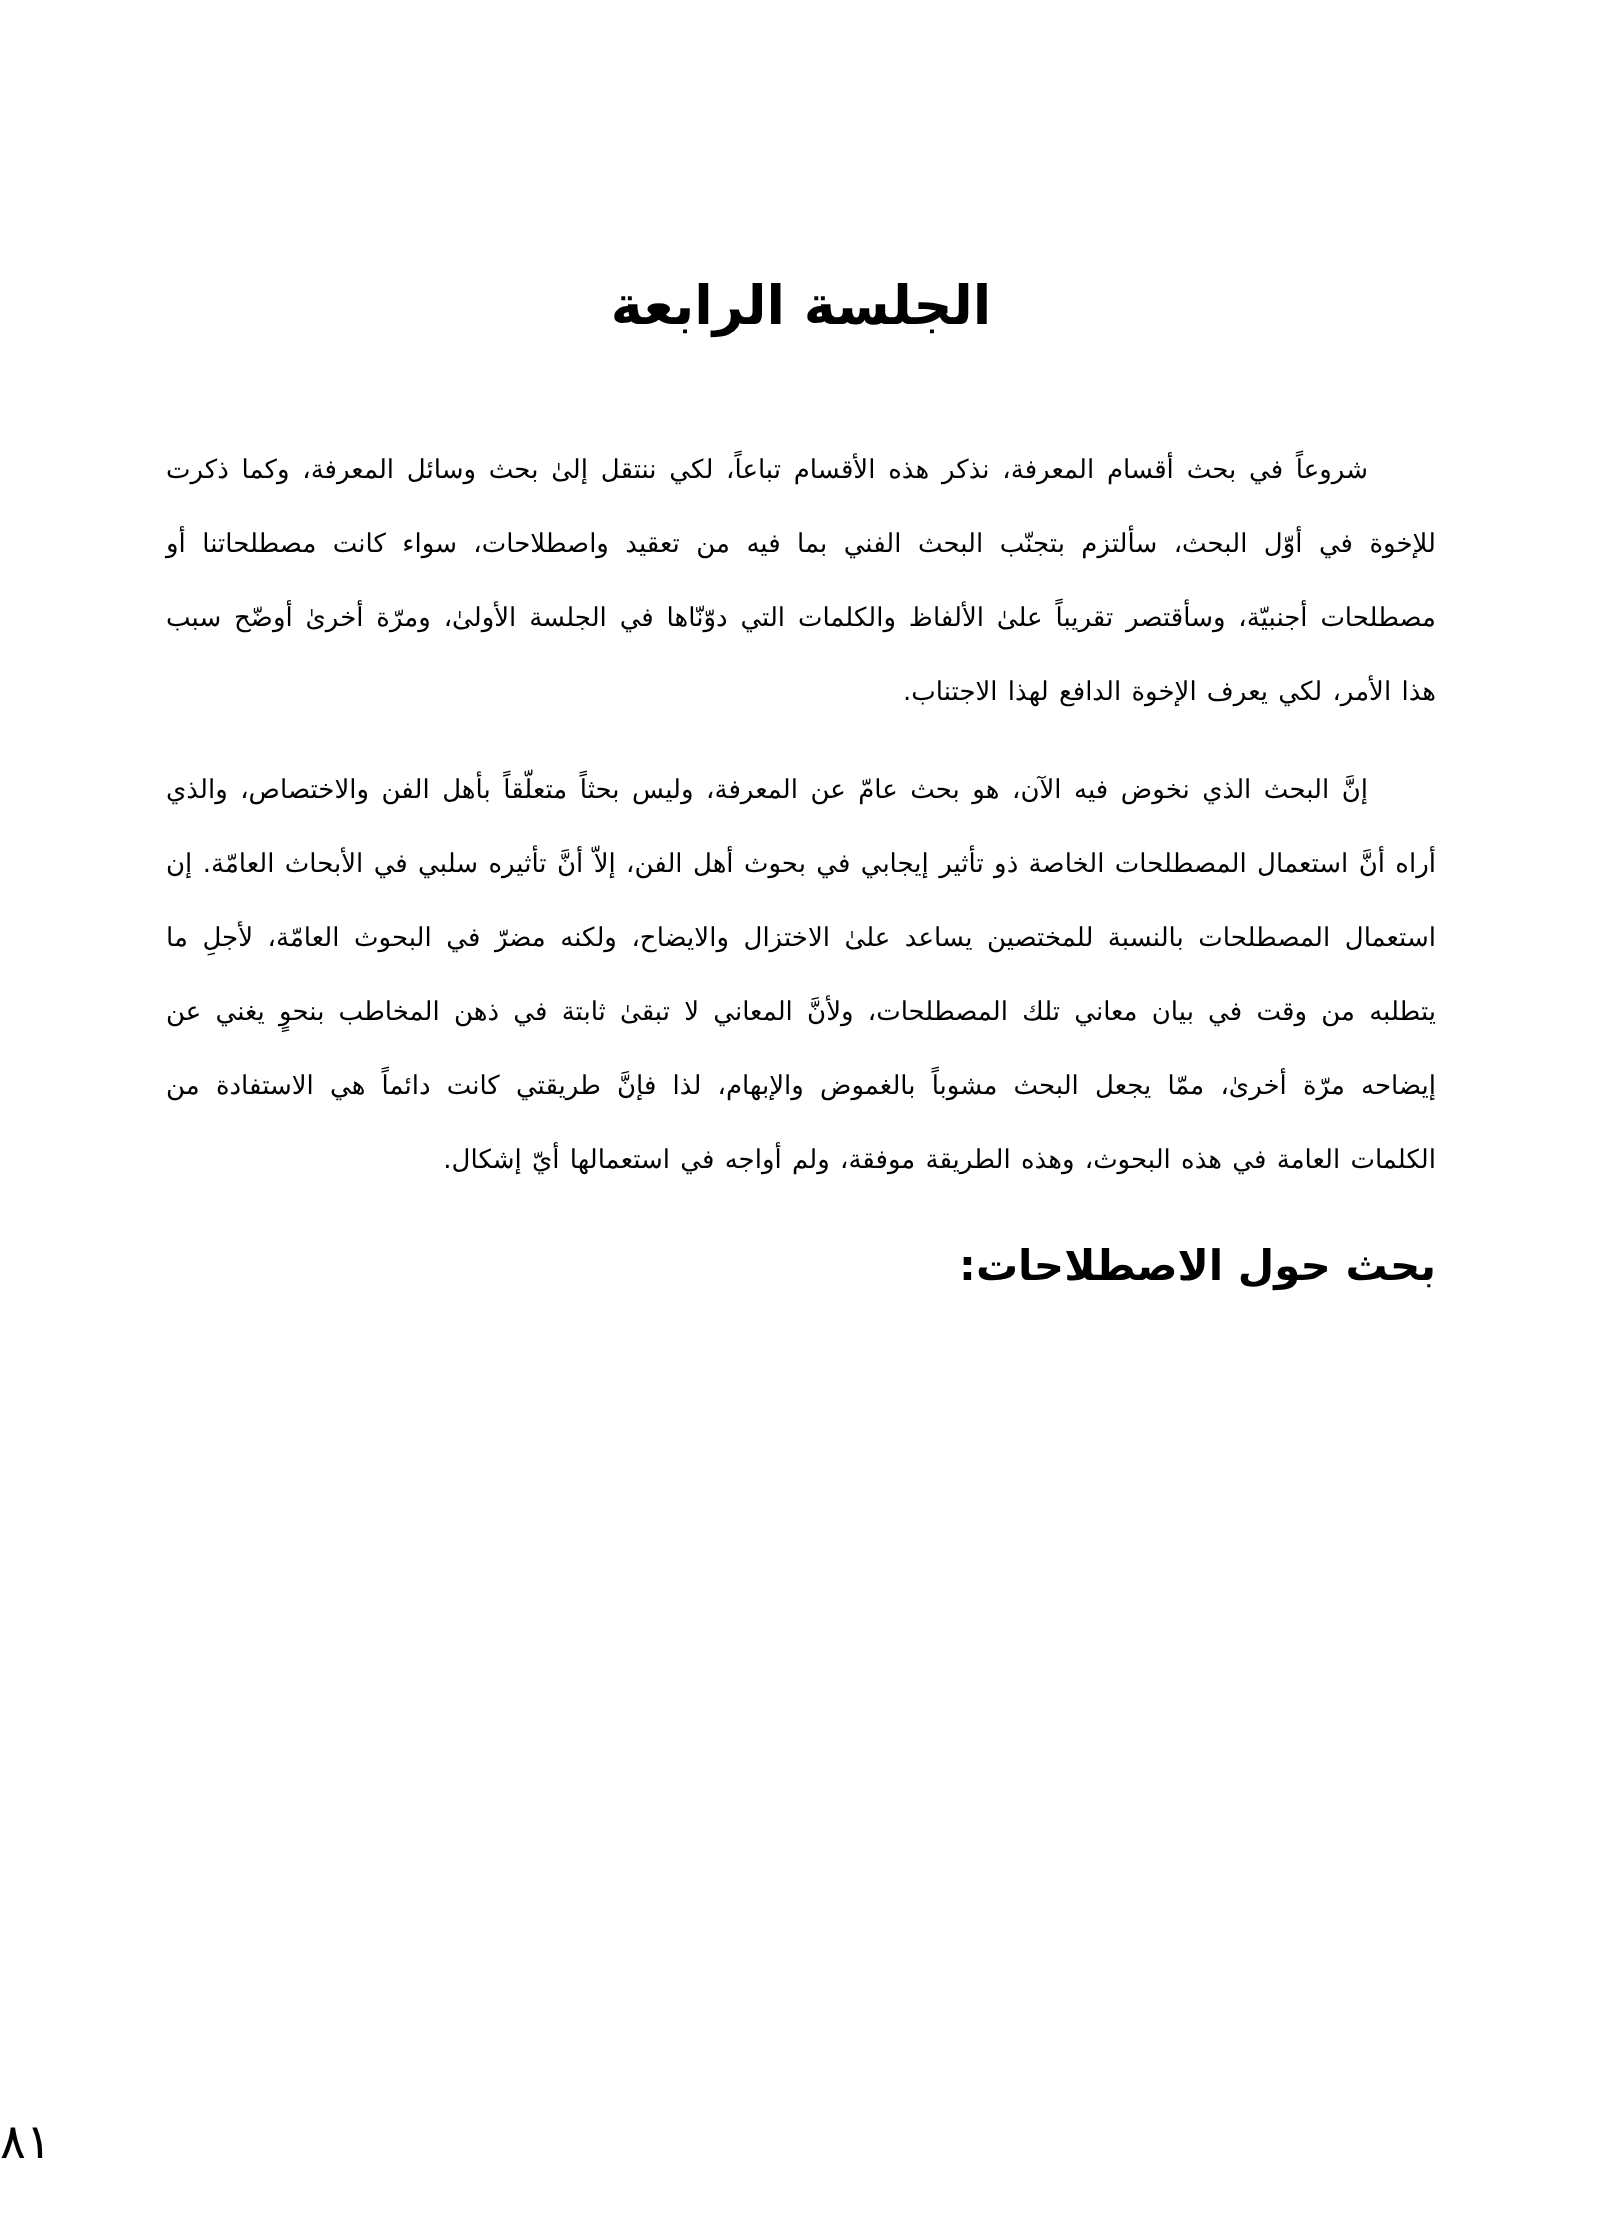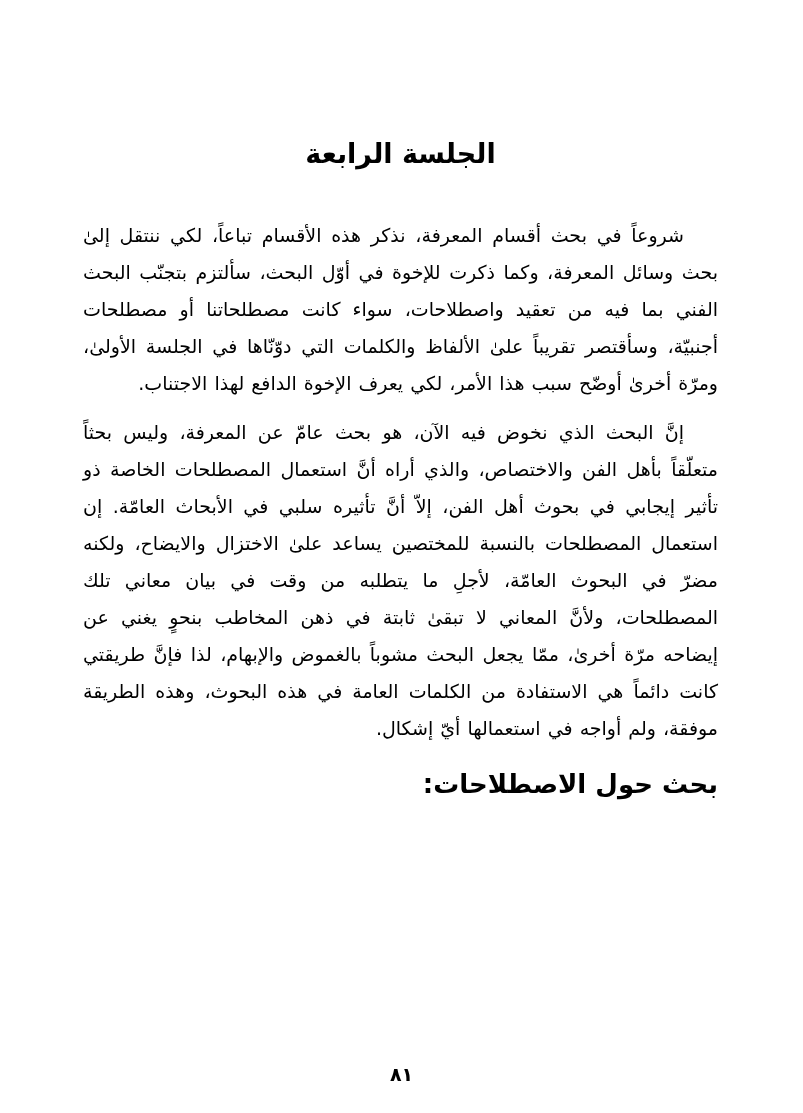--- a/index.html
+++ b/index.html
@@ -24,42 +24,42 @@
     direction: rtl;
   }
   .title {
     font-size: 27px;
     font-weight: bold;
     text-align: center;
     margin: 0 0 48px 0;
     letter-spacing: 0;
   }
   .body-para {
-    font-size: 19px;
+    font-size: 13px;
     line-height: 37px;
     text-align: justify;
     text-align-last: right;
     text-indent: 34px;
     margin: 0 0 12px 0;
     word-spacing: 1px;
   }
   .section-heading {
-    font-size: 26px;
+    font-size: 21px;
     font-weight: bold;
     text-align: right;
     margin: 22px 0 16px 0;
   }
   .page-number {
     position: absolute;
     bottom: 28px;
     left: 0;
     right: 0;
-    text-align: center;
-    font-size: 19px;
-    font-weight: bold;
+    text-align: left;
+    font-size: 24px;
+    font-weight: normal;
   }
 </style>
 </head>
 <body>
 
 <div class="page">
   <h1 class="title">الجلسة الرابعة</h1>
 
   <p class="body-para">شروعاً في بحث أقسام المعرفة، نذكر هذه الأقسام تباعاً، لكي ننتقل إلىٰ بحث وسائل المعرفة، وكما ذكرت للإخوة في أوّل البحث، سألتزم بتجنّب البحث الفني بما فيه من تعقيد واصطلاحات، سواء كانت مصطلحاتنا أو مصطلحات أجنبيّة، وسأقتصر تقريباً علىٰ الألفاظ والكلمات التي دوّنّاها في الجلسة الأولىٰ، ومرّة أخرىٰ أوضّح سبب هذا الأمر، لكي يعرف الإخوة الدافع لهذا الاجتناب.</p>
 

